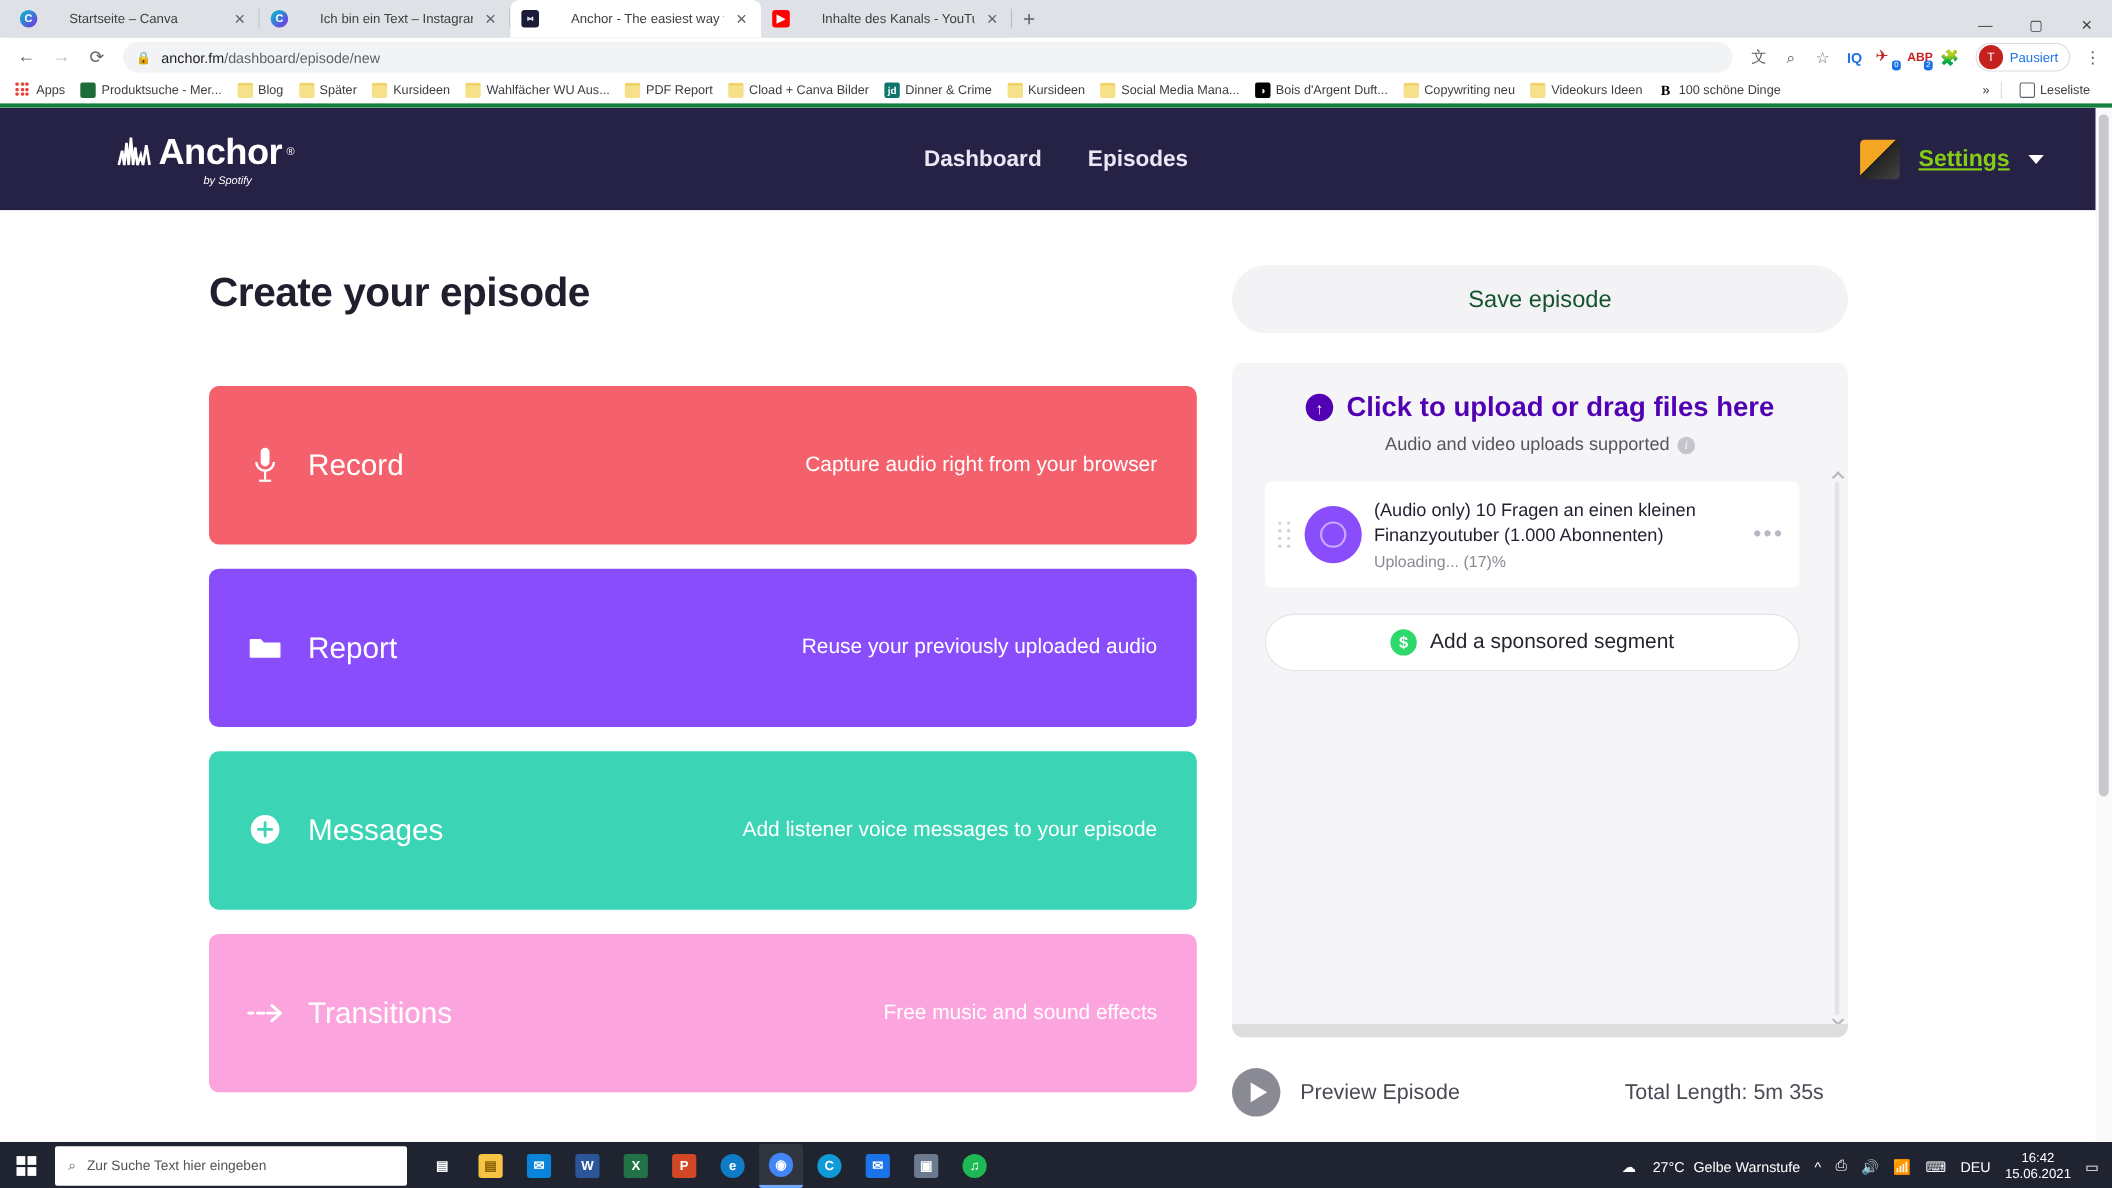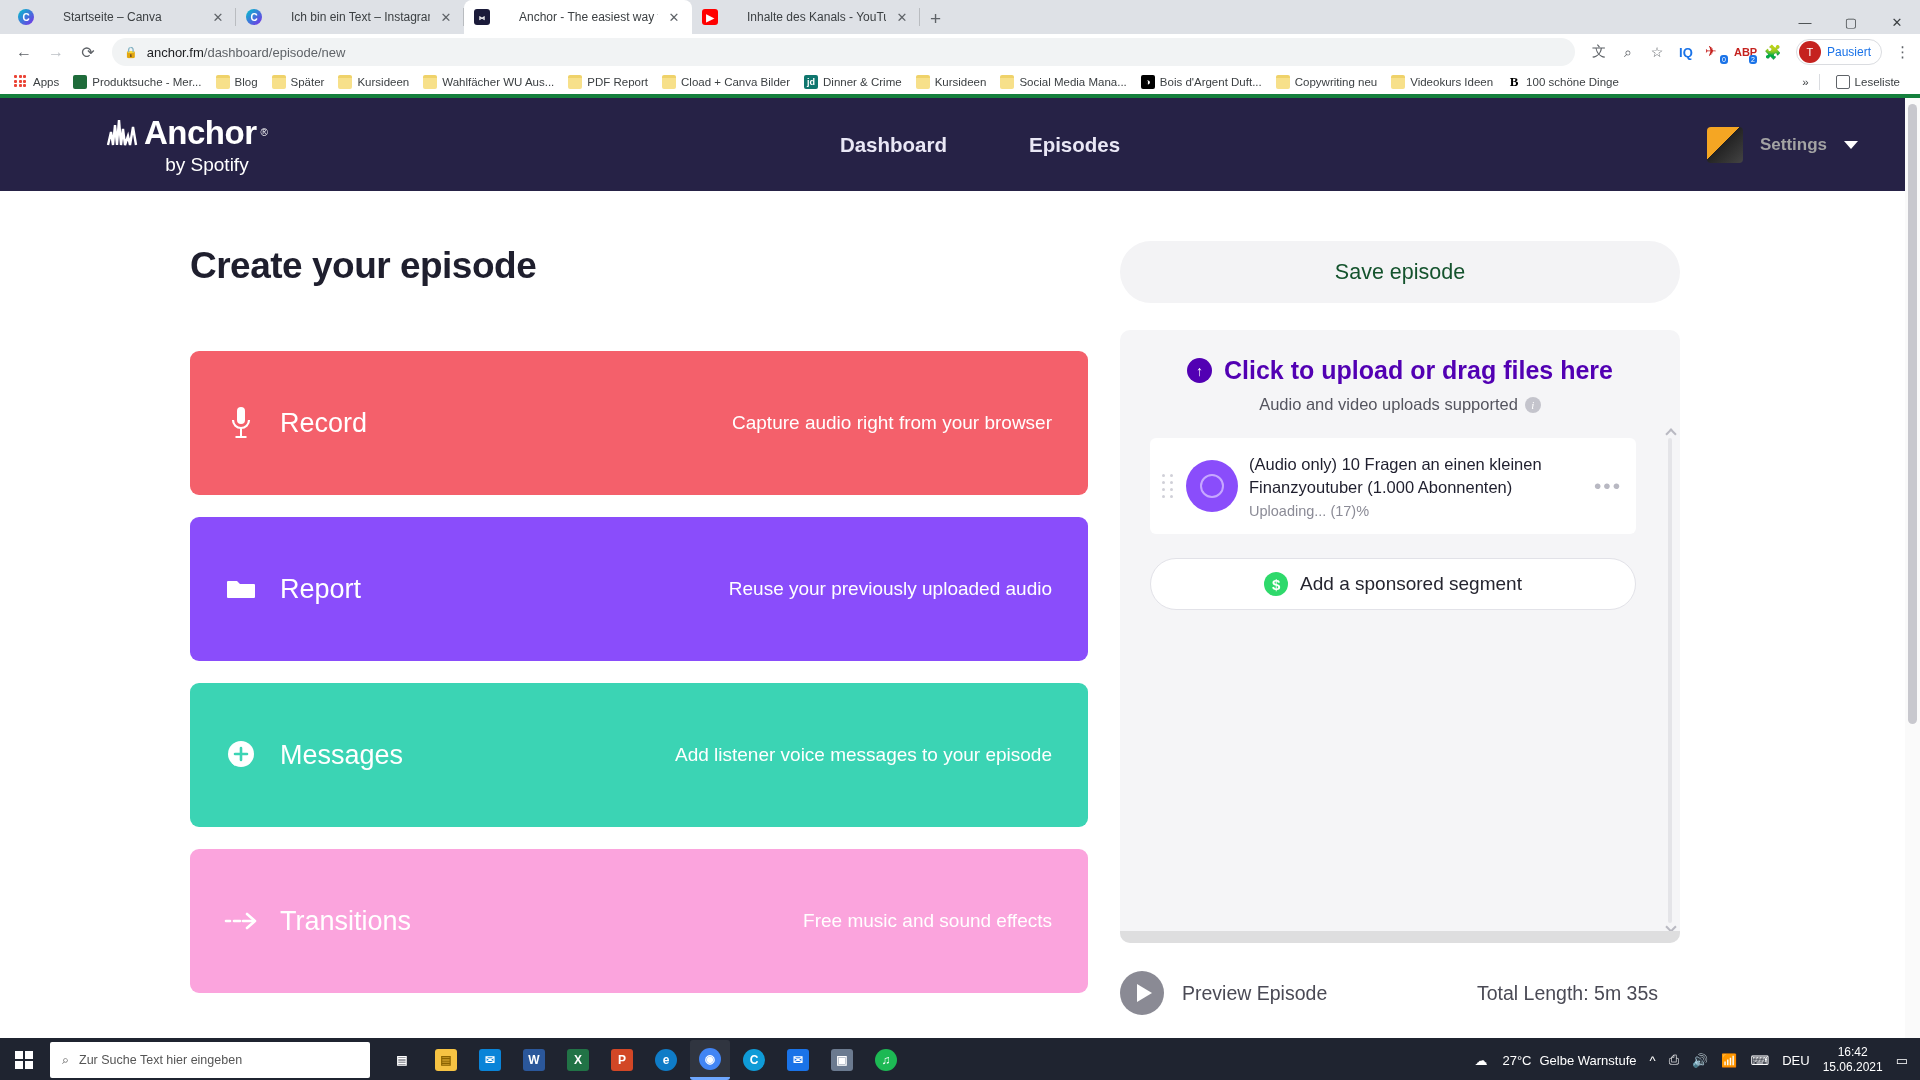--- a/index.html
+++ b/index.html
@@ -112,36 +112,36 @@
   .anchor-header {
     height: 93px; background: #262246; display: flex; align-items: center;
     position: relative; padding: 0 0 0 106px;
   }
   .logo-wrap { display: flex; flex-direction: column; align-items: center; }
   .logo-row { display: flex; align-items: center; gap: 4px; }
   .logo-text {
     color: #fff; font-size: 33px; font-weight: bold; letter-spacing: -0.5px;
   }
   .logo-reg { color: #fff; font-size: 10px; vertical-align: super; }
-  .logo-sub { color: #fff; font-size: 19px; margin-top: 2px; margin-left: 40px; }
+  .logo-sub { color: #fff; font-size: 10px; margin-top: 2px; margin-left: 40px; font-style: italic; }
   .header-nav {
     position: absolute; left: 50%; transform: translateX(-50%);
     display: flex; gap: 42px;
   }
   .header-nav a {
-    color: #e9e7f5; font-size: 20.5px; font-weight: bold; text-decoration: none; margin-left: 40px;
+    color: #e9e7f5; font-size: 20.5px; font-weight: bold; text-decoration: none;
   }
   .header-right {
     position: absolute; right: 62px; display: flex; align-items: center; gap: 17px;
   }
   .user-thumb {
     width: 36px; height: 36px; border-radius: 4px;
     background: linear-gradient(135deg,#f5a623 0%,#f5a623 45%,#222 45%,#444 100%);
   }
-  .settings-label { color: #a3a3a3; font-size: 17px; font-weight: bold; }
+  .settings-label { color: #84cc16; font-size: 21px; font-weight: bold; text-decoration: underline; }
   .caret { width: 0; height: 0; border-left: 7px solid transparent;
            border-right: 7px solid transparent; border-top: 8px solid #fff; }
 
   .page-body { display: flex; padding: 0; }
   .left-col { width: 1100px; padding: 54px 0 0 190px; }
   .page-title { font-size: 37px; font-weight: bold; color: #1f1f2e; letter-spacing: -0.5px; }
 
   .cards { margin-top: 64px; }
   .card {
     width: 898px; height: 144px; border-radius: 9px; display: flex;

